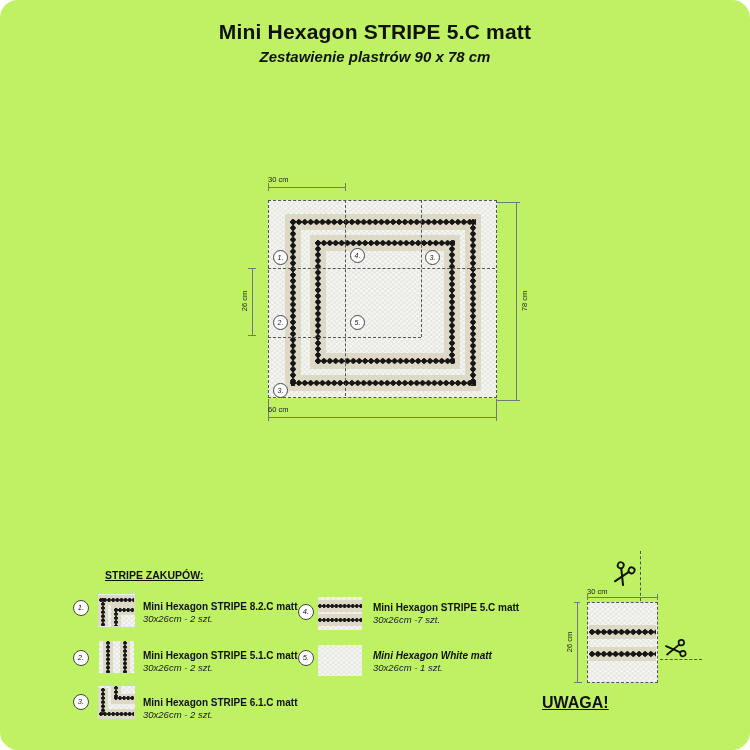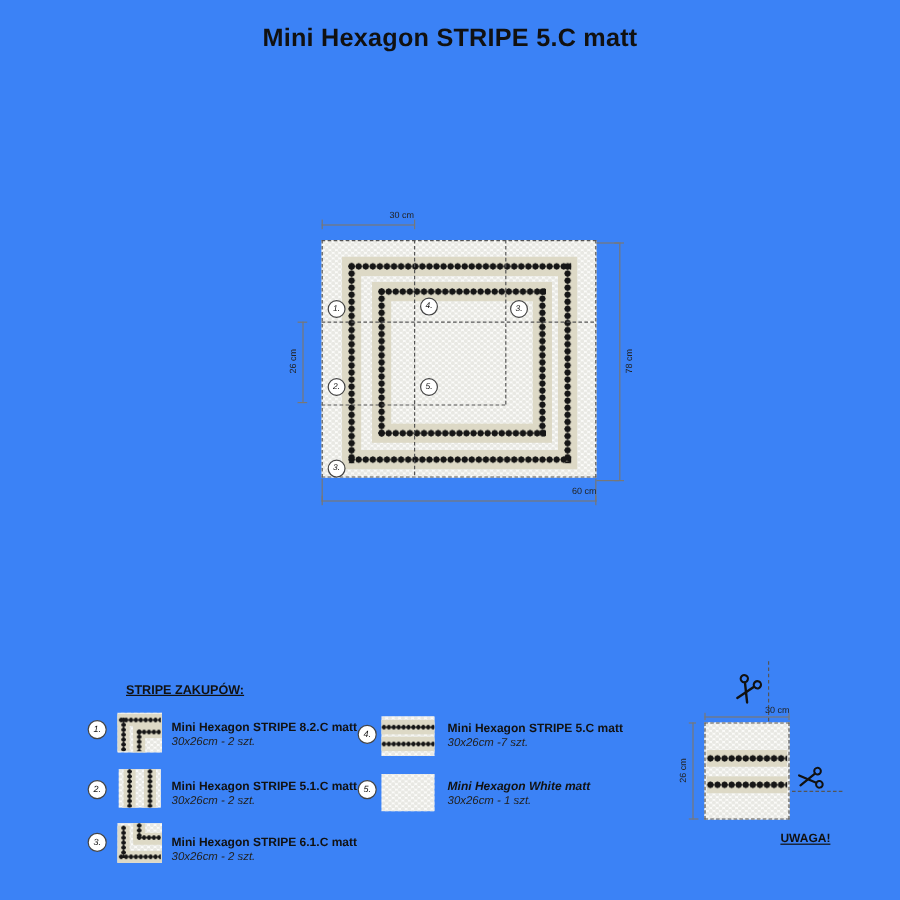--- a/index.html
+++ b/index.html
@@ -1,18 +1,18 @@
 <!DOCTYPE html>
 <html style="--ink: #161616; --beige-band: #ddd9c6; --hex-dot: #e8e8e3; --dash: #555555; --dim-line: #777777;"><head>
 <meta charset="utf-8">
 <style>
   html,body{margin:0;padding:0;background:#fff;}
   #canvas{
-    position:relative;width:750px;height:750px;background:#3b82f6;overflow:hidden;
-    font-family:"Liberation Sans",sans-serif;color:#111;
+    position:relative;width:750px;height:750px;background:#bef264;overflow:hidden;
+    font-family:"Liberation Sans",sans-serif;color:#111;border-radius:18px;
   }
   .abs{position:absolute;}
   .title{width:750px;text-align:center;font-size:21px;font-weight:bold;letter-spacing:.2px;}
   .subtitle{width:750px;text-align:center;font-size:15px;font-weight:bold;font-style:italic;}
 
   
   .hexfield{
     background-color:#fbfbf9;
     background-image:
       radial-gradient(circle at 1.6px 1.6px, var(--hex-dot) 1.45px, rgba(0,0,0,0) 1.85px),
@@ -31,42 +31,43 @@
   .halo{position:absolute;background:var(--beige-band);}
 
   .dash-box{position:absolute;border:1px dashed var(--dash);}
   .dash-v{position:absolute;width:0;border-left:1px dashed var(--dash);}
   .dash-h{position:absolute;height:0;border-top:1px dashed var(--dash);}
 
   .dl-h{position:absolute;height:0;border-top:1px solid var(--dim-line);}
   .dl-v{position:absolute;width:0;border-left:1px solid var(--dim-line);}
   .tk-v{position:absolute;width:0;height:8px;border-left:1px solid var(--dim-line);}
   .tk-h{position:absolute;height:0;width:8px;border-top:1px solid var(--dim-line);}
-  .dlabel{position:absolute;font-size:7.5px;color:#222;text-align:right;white-space:nowrap;}
+  .dlabel{position:absolute;font-size:7.5px;color:#222;text-align:left;white-space:nowrap;}
   .vlabel{position:absolute;font-size:7.5px;color:#222;white-space:nowrap;transform:translate(-50%,-50%) rotate(-90deg);}
 
   .marker{position:absolute;width:13px;height:13px;border:1px solid #444;border-radius:50%;background:#fff;
     font-size:7px;font-style:italic;display:flex;align-items:center;justify-content:center;line-height:1;}
   .lmarker{width:14px;height:14px;font-size:7.5px;}
 
   .list-head{position:absolute;font-size:10.5px;font-weight:bold;text-decoration:underline;}
   .thumb{position:absolute;}
   .item-name{position:absolute;font-size:10px;font-weight:bold;white-space:nowrap;}
   .item-qty{position:absolute;font-size:9.5px;font-style:italic;color:#222;white-space:nowrap;}
 
-  .warn-title{position:absolute;font-size:10px;font-weight:bold;text-decoration:underline;text-align:right;}
+  .warn-title{position:absolute;font-size:16px;font-weight:bold;text-decoration:underline;text-align:left;}
   .warn-text{position:absolute;font-size:10.5px;font-weight:bold;text-align:center;}
   .scissors{position:absolute;}
 </style>
 </head>
 <body>
 
 <div id="canvas">
 
   <div class="abs title" style="top:20px;left:0;">Mini Hexagon STRIPE 5.C matt</div>
+  <div class="abs subtitle" style="top:48px;left:0;">Zestawienie plastrów 90 x 78 cm</div>
 
   <div class="abs hexfield" style="left:268px;top:200px;width:229px;height:198px;">
 
     <div class="band" style="left:17px;top:14px;width:196px;height:177px;"></div>
     <div class="band" style="left:42px;top:35px;width:150px;height:134px;"></div>
 
     <div class="dr" style="left:22px;top:19px;width:186px;"></div>
     <div class="dr" style="left:22px;top:180px;width:186px;"></div>
     <div class="dc" style="left:22px;top:19px;height:167px;"></div>
     <div class="dc" style="left:202px;top:19px;height:167px;"></div>

